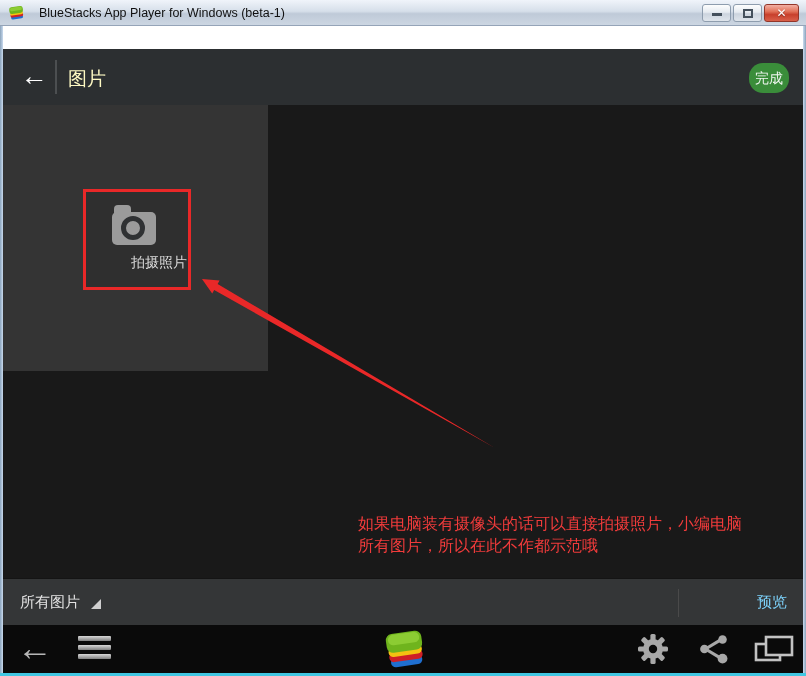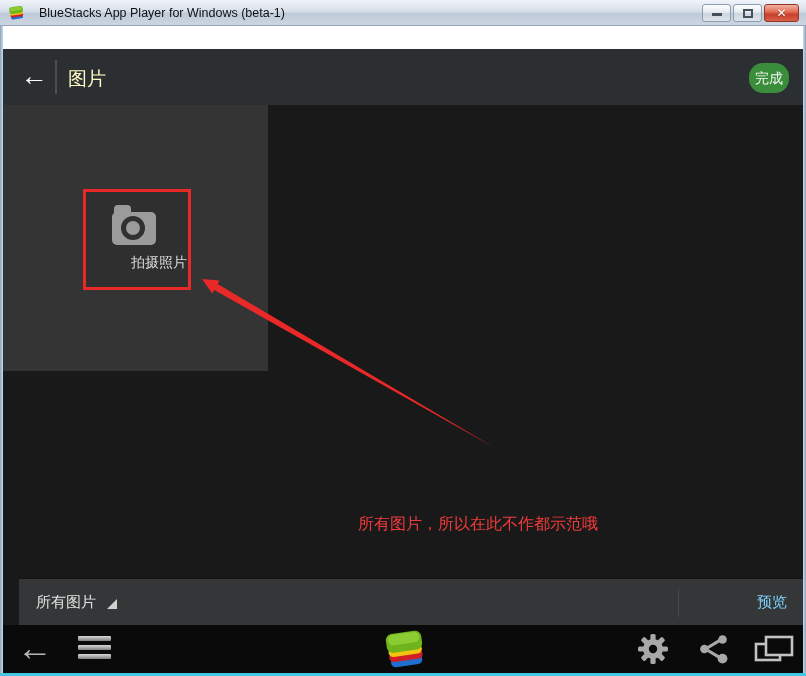--- a/index.html
+++ b/index.html
@@ -78,21 +78,21 @@
   }
   .annotation {
     position:absolute; left:355px; top:408px; width:420px;
     font-size:16px; line-height:22px; color:#f13b3b;
   }
   .arrow-overlay { position:absolute; left:0; top:0; width:806px; height:676px; pointer-events:none; }
 
   
   .footer-bar {
     position:absolute; left:3px; right:3px; top:578px; height:47px;
-    background:#343637; border-top:1px solid #141414;margin-left:16px;
+    background:#343637; border-top:1px solid #141414;
   }
   .album-selector { position:absolute; left:0; top:0; height:47px; width:120px; cursor:pointer; }
   .album-label { position:absolute; left:17px; top:14px; font-size:15px; color:#e3e3e3; }
   .album-caret {
     position:absolute; left:88px; top:20px; width:0; height:0;
     border-left:10px solid transparent; border-bottom:10px solid #cfcfcf;
   }
   .footer-divider { position:absolute; right:124px; top:10px; width:1px; height:28px; background:#4a4a4a; }
   .preview-btn {
     position:absolute; right:0; top:0; height:47px; width:70px; cursor:pointer;
@@ -158,20 +158,21 @@
     <div class="camera-tile">
       <div class="cam-icon">
         <div class="cam-tab"></div>
         <div class="cam-body">
             <div class="cam-lens"></div>
           </div>
       </div>
       <div class="tile-label">拍摄照片</div>
     </div>
     <div class="annotation">
+      <div>如果电脑装有摄像头的话可以直接拍摄照片，小编电脑</div>
       <div>所有图片，所以在此不作都示范哦</div>
     </div>
   </div>
 
   <div class="footer-bar">
     <div class="album-selector">
       <div class="album-label">所有图片</div>
       <div class="album-caret"></div>
     </div>
     <div class="footer-divider"></div>

